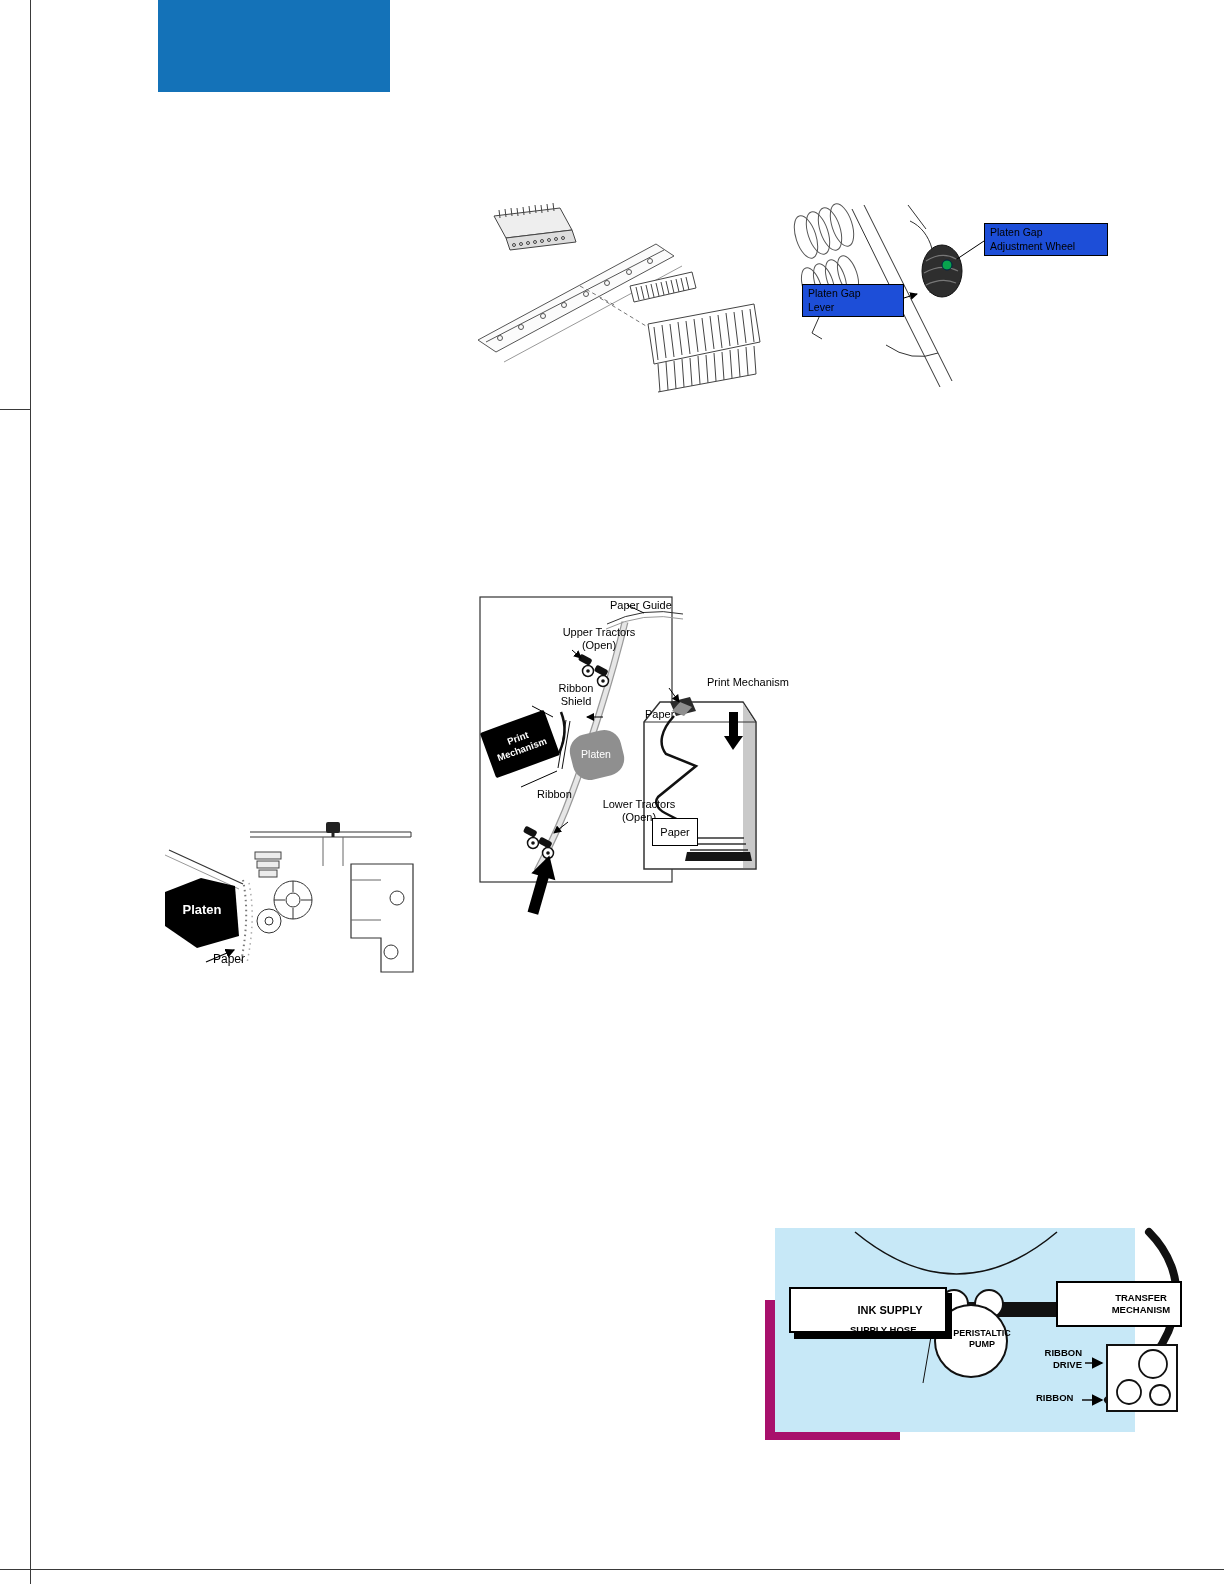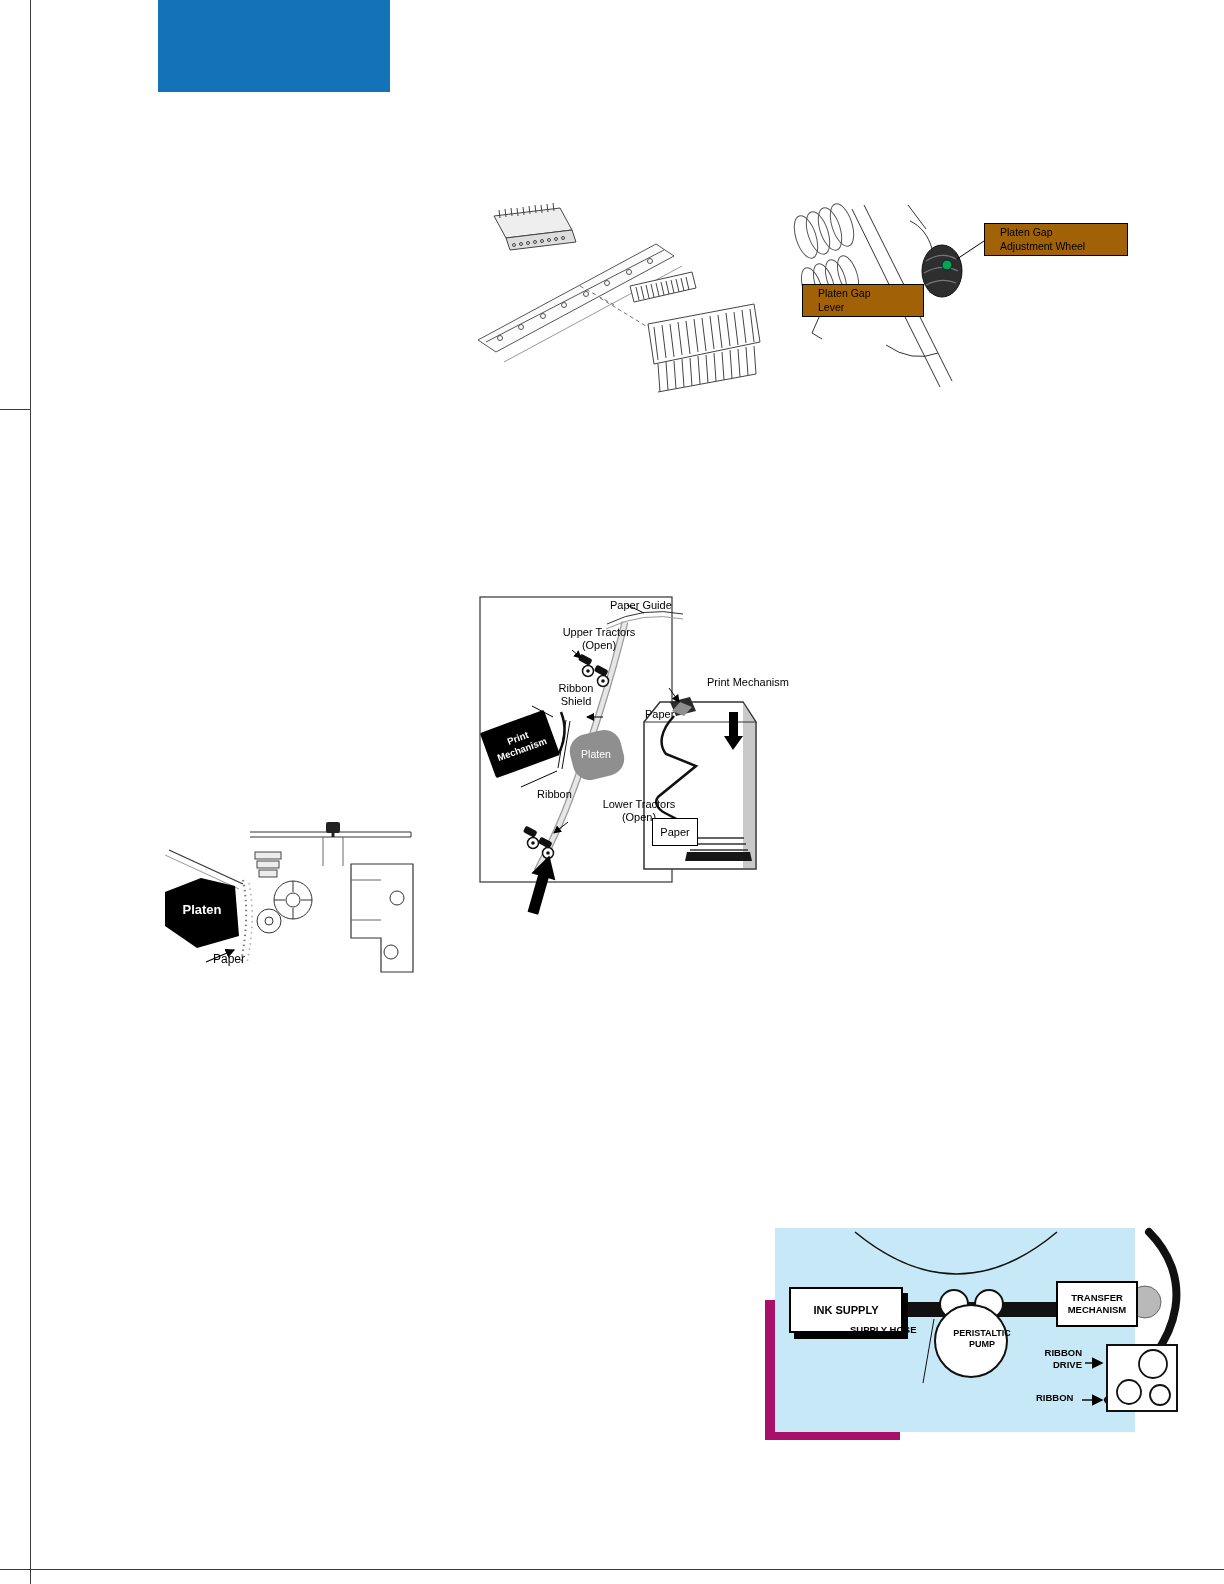--- a/index.html
+++ b/index.html
@@ -2,24 +2,24 @@
 <html><head>
 <meta charset="utf-8">
 <style>
   html,body{margin:0;padding:0;background:#fff;}
   .page{position:relative;width:1224px;height:1584px;background:#fff;overflow:hidden;
         font-family:"Liberation Sans", sans-serif;color:#000;}
   .rule{position:absolute;background:#3a3a3a;}
   .lab{position:absolute;font-size:11px;line-height:1.2;white-space:pre-line;z-index:5;margin-left:41px;}
   .center{text-align:center;}
   .callout{position:absolute;font-size:10.5px;line-height:1.3;border:1px solid #000;
-           background:#a16207;padding:2px 15px;white-space:pre-line;z-index:5;}
+           background:#1d4ed8;padding:2px 5px;white-space:pre-line;z-index:5;}
   .boxlab{position:absolute;border:2px solid #000;background:#fff;display:flex;
           align-items:center;justify-content:center;text-align:center;
-          font-weight:bold;white-space:pre-line;z-index:5;}
+          font-weight:bold;white-space:pre-line;z-index:5;padding-left:44px;}
   svg{position:absolute;z-index:1;}
   .headerblock{position:absolute;left:158px;top:0;width:232px;height:92px;background:#1472b8;}
   .printmech-box{position:absolute;left:486px;top:720px;width:68px;height:48px;background:#000;
                  color:#fff;display:flex;align-items:center;justify-content:center;text-align:center;
                  font-weight:bold;font-size:9.5px;line-height:1.25;white-space:pre-line;
                  transform:rotate(-20deg);z-index:4;border-radius:2px;}
   .platen-txt{position:absolute;left:570px;top:748px;width:52px;text-align:center;color:#fff;
               font-size:10.5px;z-index:4;}
   .paperbox{position:absolute;left:652px;top:818px;width:44px;height:26px;border:1.5px solid #000;
             background:#fff;display:flex;align-items:center;justify-content:center;

